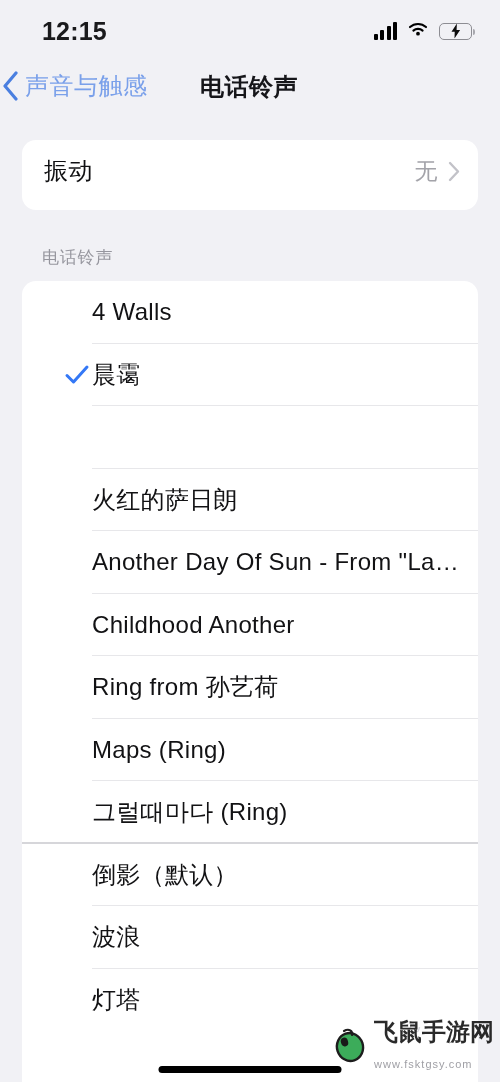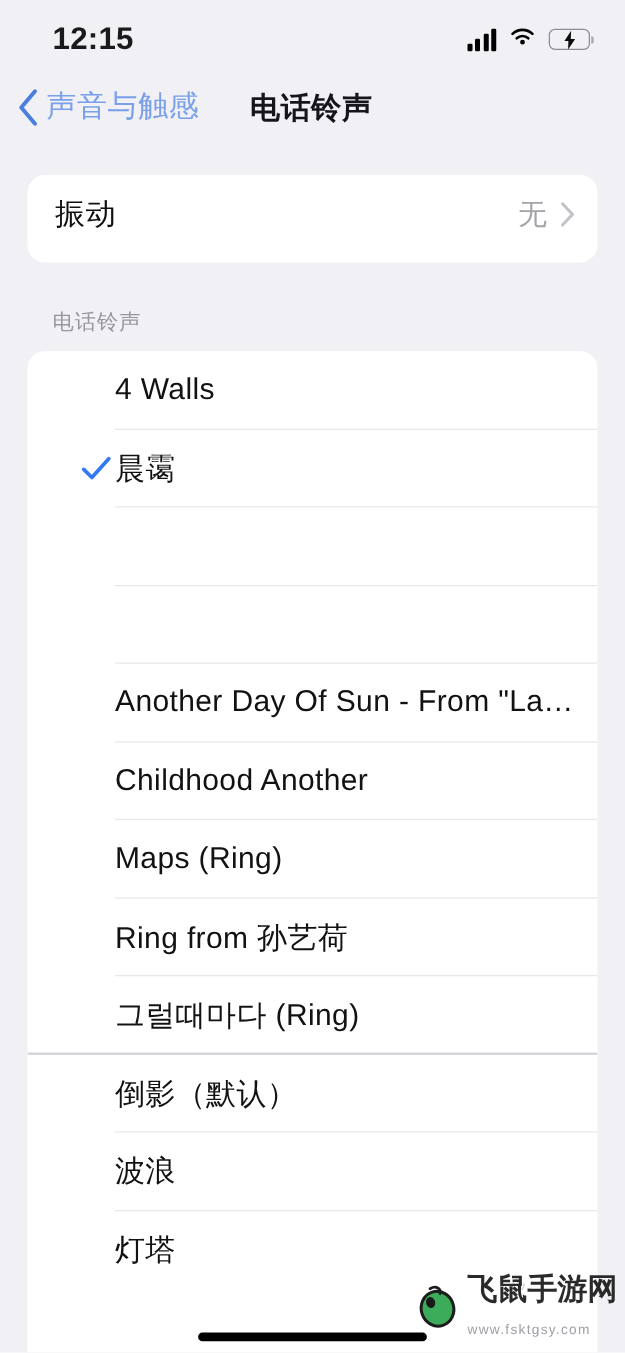--- a/index.html
+++ b/index.html
@@ -108,21 +108,21 @@
   
   #nav-bar {
     position: absolute;
     top: 62px; left: 0;
     width: 500px;
     height: 58px;
   }
 
   #back-button {
     position: absolute;
-    left: 14px;
+    left: 2px;
     top: 9px;
     display: flex;
     align-items: center;
     gap: 6px;
     cursor: pointer;
   }
   #back-chevron { width: 17px; height: 30px; display:block; }
   #back-label {
     font-size: 24px;
     color: #7aa0ea;
@@ -366,36 +366,37 @@
           <svg class="rt-check" viewBox="0 0 26 26">
             <path d="M3 13.5 9.5 20 23 5" stroke="#3478f6" stroke-width="3" fill="none" stroke-linecap="round" stroke-linejoin="round"></path>
           </svg>
           <span class="rt-label">晨霭</span>
           <div class="rt-sep"></div>
         </div>
         <div class="rt-row">
           <div class="rt-sep"></div>
         </div>
         <div class="rt-row">
+          <span class="rt-label">火红的萨日朗</span>
           <div class="rt-sep"></div>
         </div>
         <div class="rt-row">
           <span class="rt-label">Another Day Of Sun - From "La…</span>
           <div class="rt-sep"></div>
         </div>
         <div class="rt-row">
           <span class="rt-label">Childhood Another</span>
           <div class="rt-sep"></div>
         </div>
         <div class="rt-row">
+          <span class="rt-label">Ring from 孙艺荷</span>
+          <div class="rt-sep"></div>
+        </div>
+        <div class="rt-row">
           <span class="rt-label">Maps (Ring)</span>
-          <div class="rt-sep"></div>
-        </div>
-        <div class="rt-row">
-          <span class="rt-label">Ring from 孙艺荷</span>
           <div class="rt-sep"></div>
         </div>
         <div class="rt-row">
           <span class="rt-label">그럴때마다 (Ring)</span>
           <div class="rt-sep-full"></div>
         </div>
         <div class="rt-row">
           <span class="rt-label">倒影（默认）</span>
           <div class="rt-sep"></div>
         </div>

